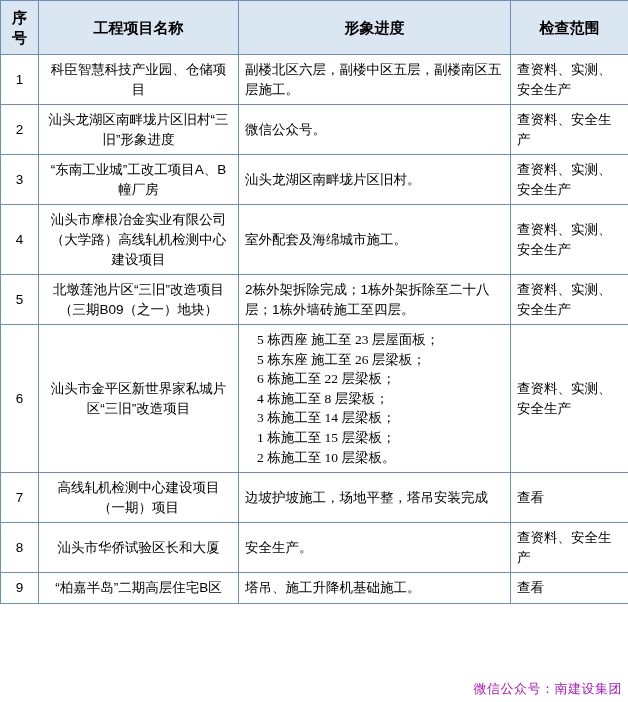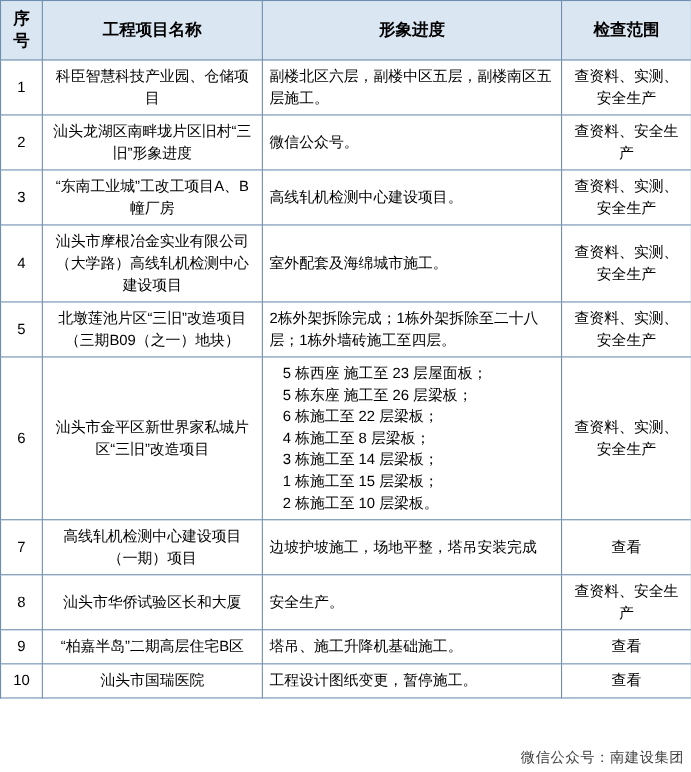--- a/index.html
+++ b/index.html
@@ -46,36 +46,37 @@
     text-align: center;
     font-size: 13px;
   }
   td.cell-name {
     text-align: center;
   }
   td.cell-progress {
     text-align: left;
   }
   td.cell-scope {
-    text-align: center;
+    text-align: left;
     margin-top: 42px;
   }
   td.cell-progress .line {
     display: block;
     white-space: nowrap;
+    font-family: Liberation Serif, serif;
   }
   td.cell-progress.multiline {
     padding-left: 18px;
   }
   .watermark {
     position: absolute;
     right: 6px;
     bottom: 4px;
     font-size: 13px;
-    color: #404040;
+    color: #a21caf;
     letter-spacing: 0.5px;
     pointer-events: none;
     white-space: nowrap;
   }
 </style>
 </head>
 <body>
 
 <table class="data-table">
   <colgroup>
@@ -104,21 +105,21 @@
     </tr>
     <tr>
       <td class="cell-no">2</td>
       <td class="cell-name">汕头龙湖区南畔垅片区旧村“三旧”形象进度</td>
       <td class="cell-progress">微信公众号。</td>
       <td class="cell-scope">查资料、安全生产</td>
     </tr>
     <tr>
       <td class="cell-no">3</td>
       <td class="cell-name">“东南工业城”工改工项目A、B幢厂房</td>
-      <td class="cell-progress">高线轧机检测中心建设项目。</td>
+      <td class="cell-progress">汕头龙湖区南畔垅片区旧村。</td>
       <td class="cell-scope">查资料、实测、安全生产</td>
     </tr>
     <tr>
       <td class="cell-no">4</td>
       <td class="cell-name">汕头市摩根冶金实业有限公司（大学路）高线轧机检测中心建设项目</td>
       <td class="cell-progress">室外配套及海绵城市施工。</td>
       <td class="cell-scope">查资料、实测、安全生产</td>
     </tr>
     <tr>
       <td class="cell-no">5</td>
@@ -151,22 +152,16 @@
       <td class="cell-name">汕头市华侨试验区长和大厦</td>
       <td class="cell-progress">安全生产。</td>
       <td class="cell-scope">查资料、安全生产</td>
     </tr>
     <tr>
       <td class="cell-no">9</td>
       <td class="cell-name">“柏嘉半岛”二期高层住宅B区</td>
       <td class="cell-progress">塔吊、施工升降机基础施工。</td>
       <td class="cell-scope">查看</td>
     </tr>
-    <tr>
-      <td class="cell-no">10</td>
-      <td class="cell-name">汕头市国瑞医院</td>
-      <td class="cell-progress">工程设计图纸变更，暂停施工。</td>
-      <td class="cell-scope">查看</td>
-    </tr>
   </tbody>
 </table>
 
 <div class="watermark">微信公众号：南建设集团</div>
 
 </body></html>

